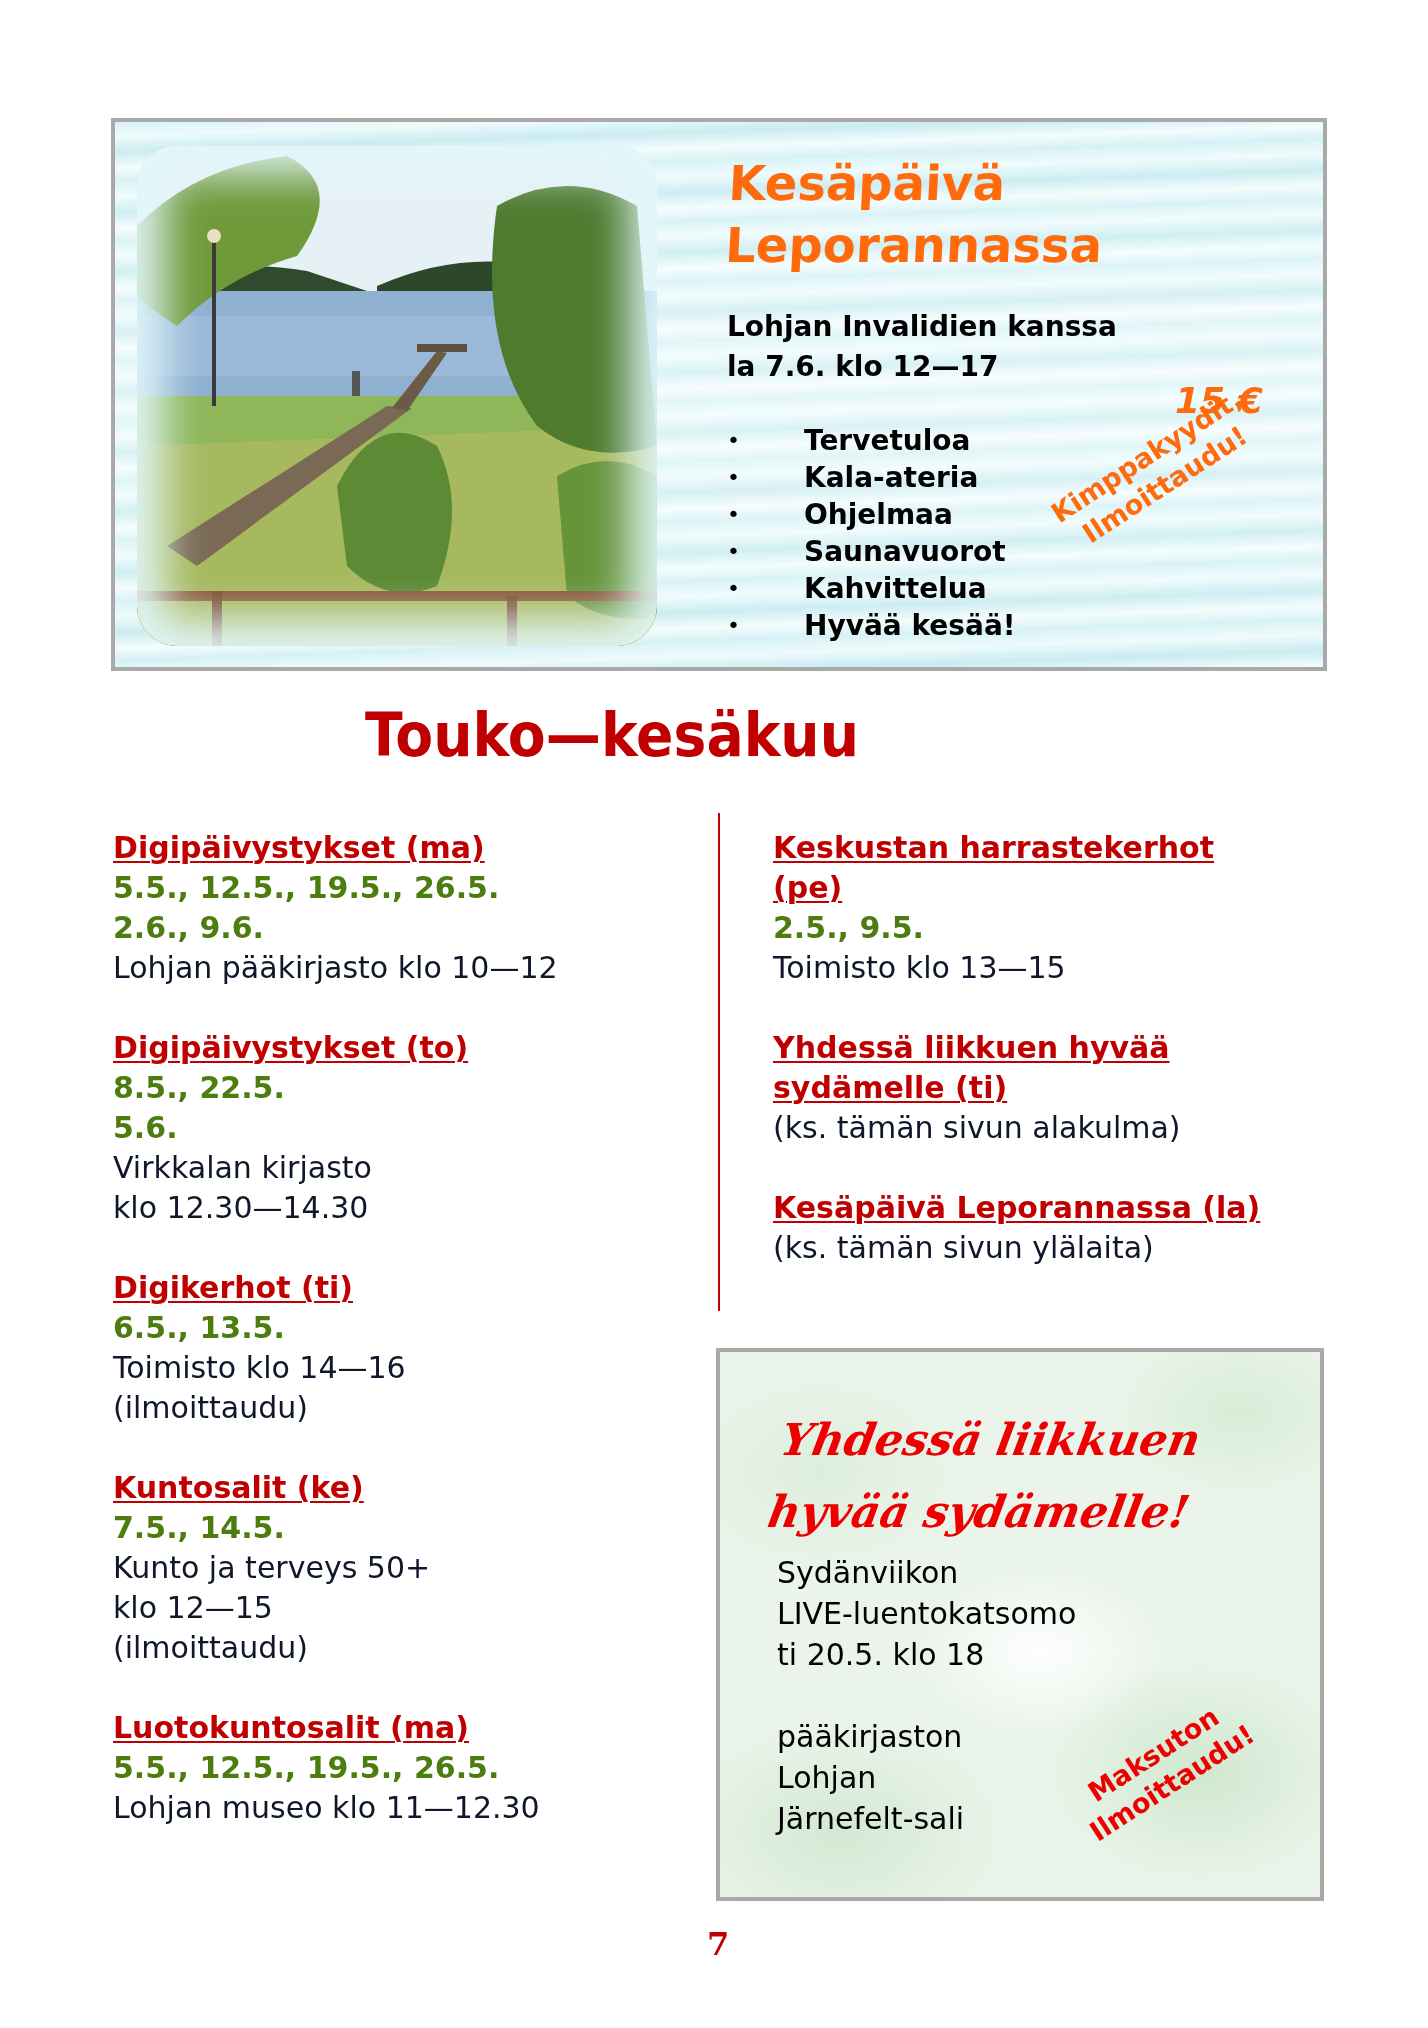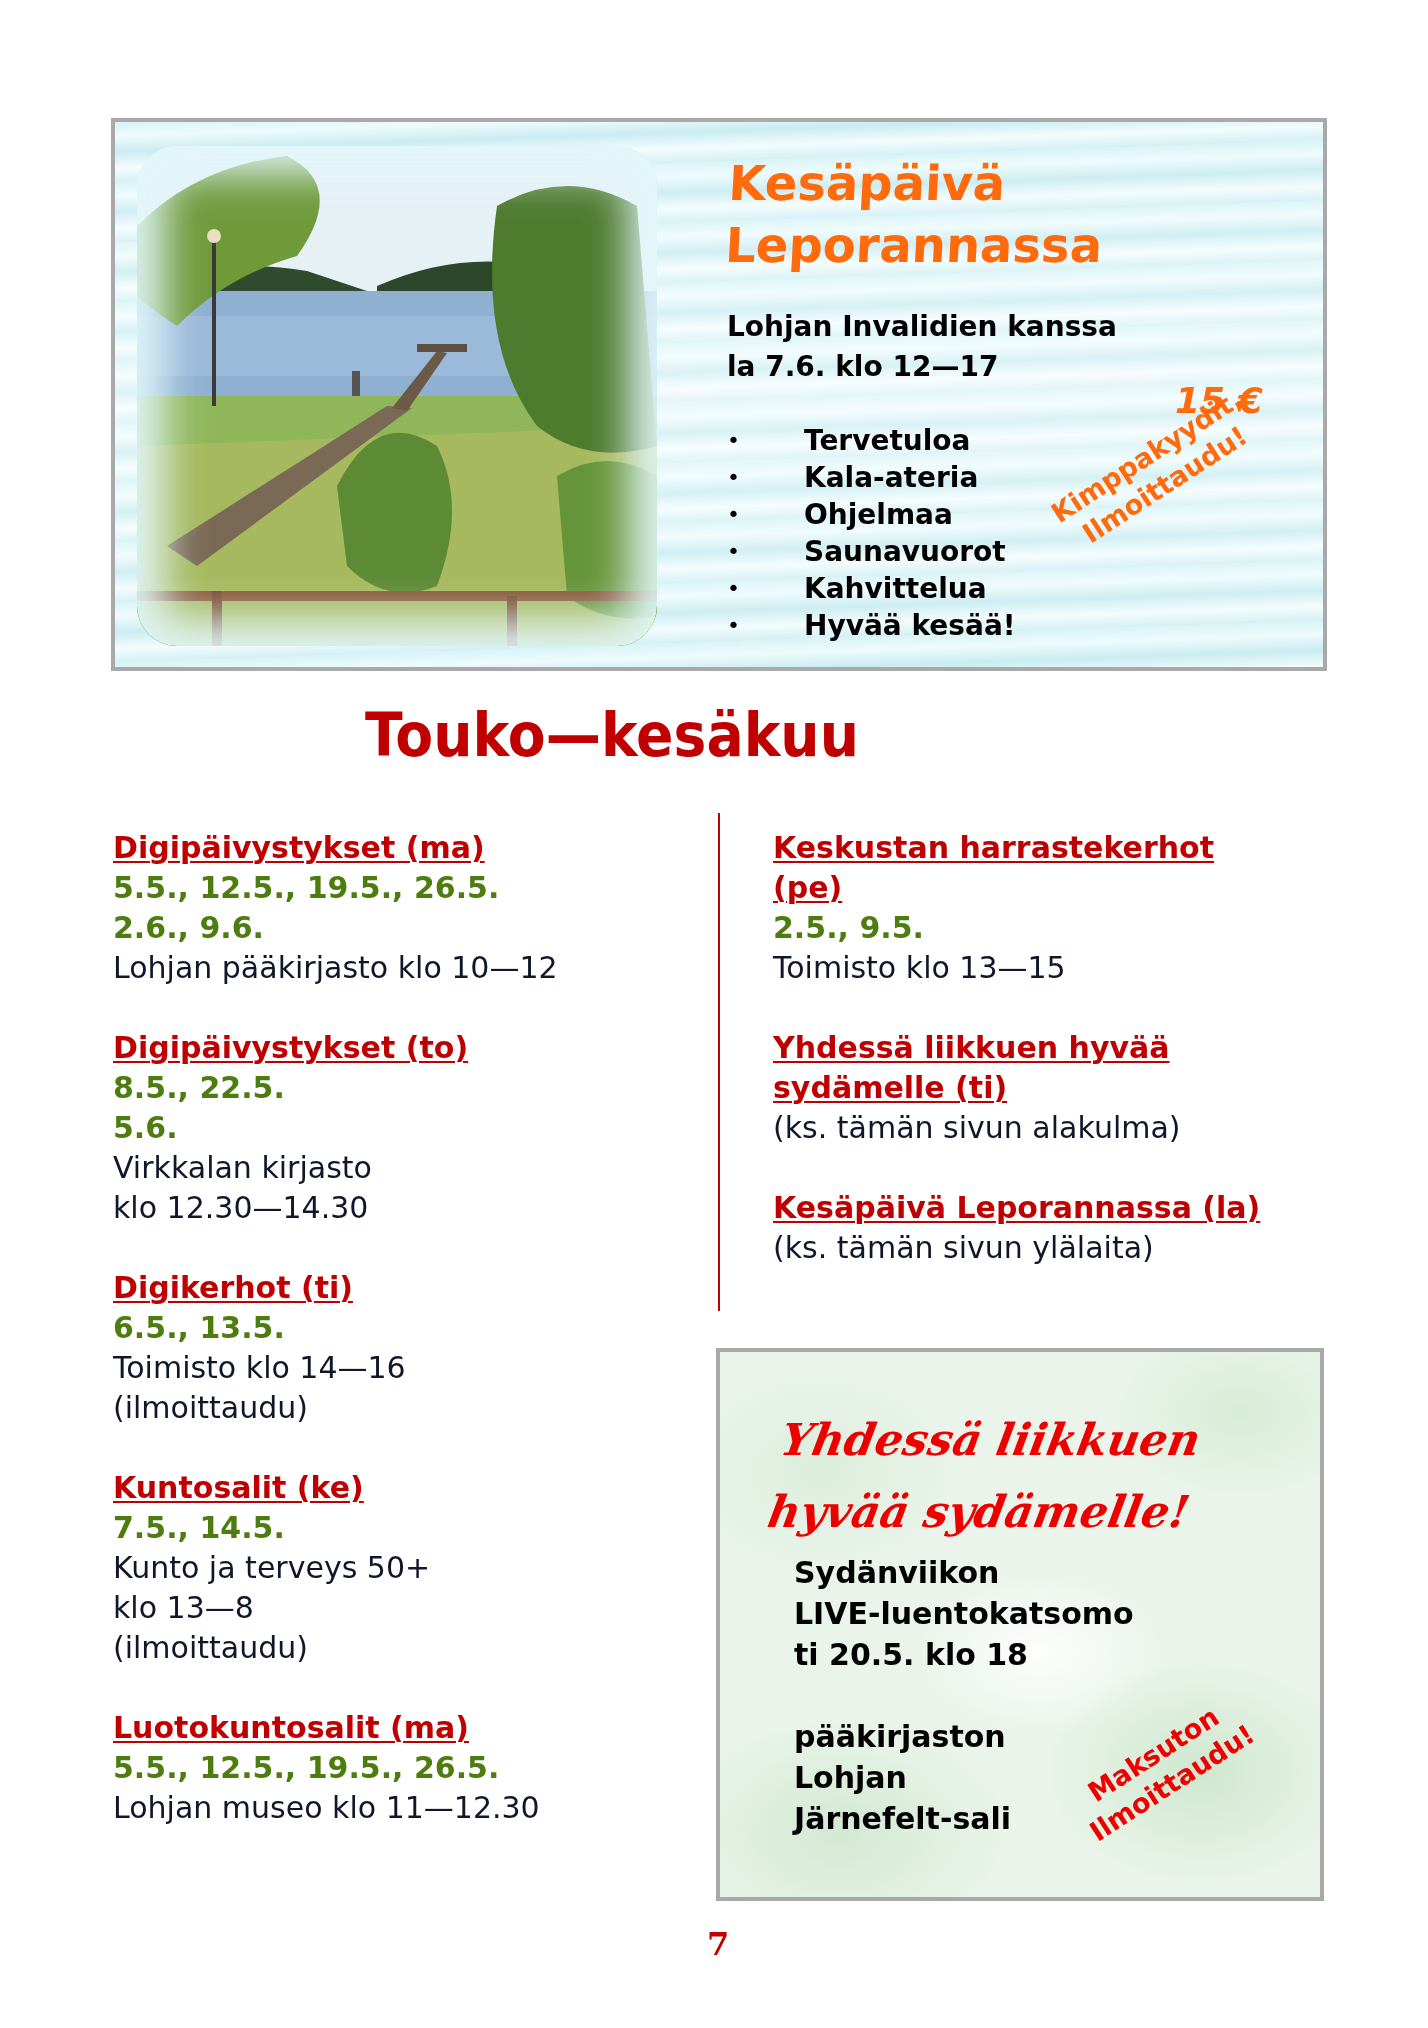--- a/index.html
+++ b/index.html
@@ -60,22 +60,22 @@
                radial-gradient(ellipse 180px 120px at 520px 60px, rgba(210,235,210,0.8), rgba(255,255,255,0) 70%),
                radial-gradient(ellipse 200px 140px at 100px 120px, rgba(215,235,215,0.7), rgba(255,255,255,0) 70%),
                radial-gradient(ellipse 220px 160px at 480px 420px, rgba(200,228,200,0.8), rgba(255,255,255,0) 70%),
                radial-gradient(ellipse 240px 160px at 120px 480px, rgba(205,230,205,0.8), rgba(255,255,255,0) 70%),
                radial-gradient(ellipse 180px 120px at 320px 300px, rgba(255,255,255,0.9), rgba(255,255,255,0) 70%),
                #eaf4ea;
              overflow: hidden; }
     .script-title { position: absolute; left: 55px; top: 52px; margin: 0; color: #ee0000;
              font-family: "DejaVu Serif", serif; font-style: italic; font-size: 44px; line-height: 72px;
              transform: skewX(-10deg); }
-    .box-text { position: absolute; left: 57px; top: 200px; font-weight: bold; font-size: 30px;
-             line-height: 41px; color: #000; margin-left: 17px; }
+    .box-text { position: absolute; left: 57px; top: 200px; font-weight: normal; font-size: 30px;
+             line-height: 41px; color: #000; }
     .box-text .gap { display: block; height: 41px; }
     .stamp-bottom { position: absolute; left: 345px; top: 440px; transform: rotate(-33deg);
              transform-origin: left top; font-weight: bold; font-size: 27px; line-height: 34px;
              color: #ee0000; text-align: center; }
 
     .page-number { position: absolute; left: 707px; top: 1925px; font-family: "DejaVu Serif", serif;
              font-weight: bold; font-size: 32px; color: #c00000; }
   </style>
 </head>
 <body>
@@ -154,21 +154,21 @@
   <div class="item">
     <span class="item-title">Digikerhot (ti)</span>
     <span class="item-dates">6.5., 13.5.</span>
     <span class="item-info">Toimisto klo 14—16</span>
     <span class="item-info">(ilmoittaudu)</span>
   </div>
   <div class="item">
     <span class="item-title">Kuntosalit (ke)</span>
     <span class="item-dates">7.5., 14.5.</span>
     <span class="item-info">Kunto ja terveys 50+</span>
-    <span class="item-info">klo 13—8</span>
+    <span class="item-info">klo 12—15</span>
     <span class="item-info">(ilmoittaudu)</span>
   </div>
   <div class="item">
     <span class="item-title">Luotokuntosalit (ma)</span>
     <span class="item-dates">5.5., 12.5., 19.5., 26.5.</span>
     <span class="item-info">Lohjan museo klo 11—12.30</span>
   </div>
 </div>
 
 <div class="divider"></div>

